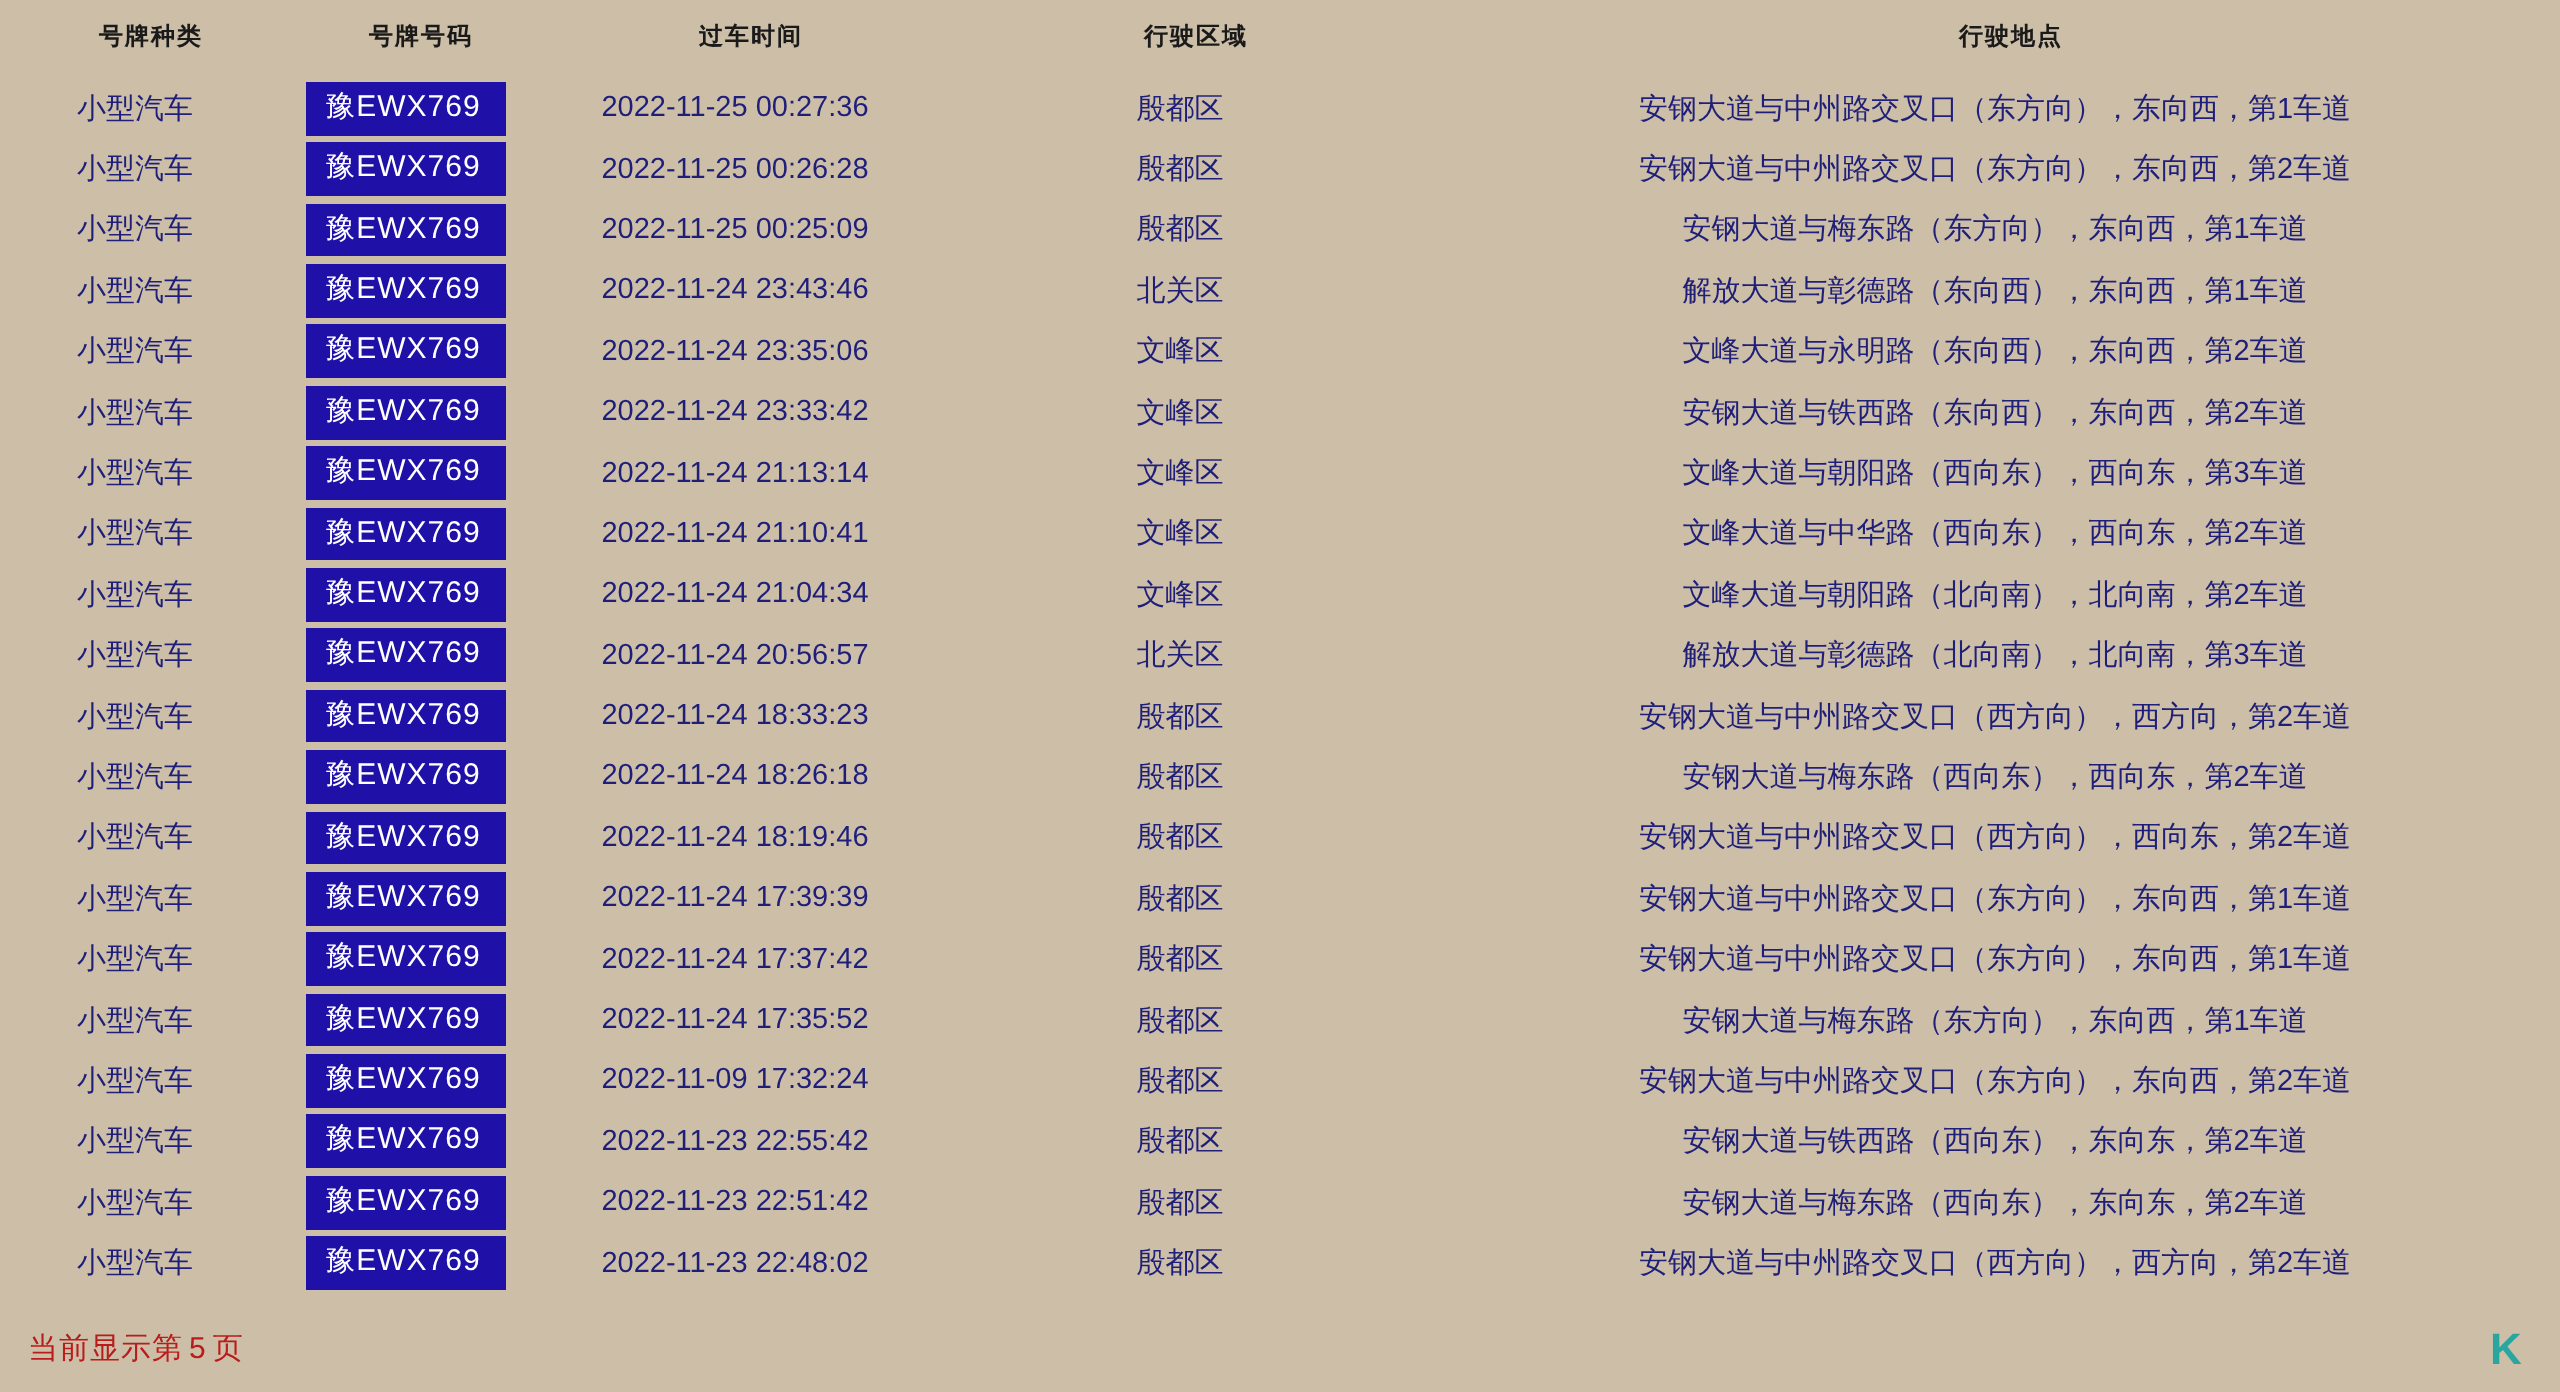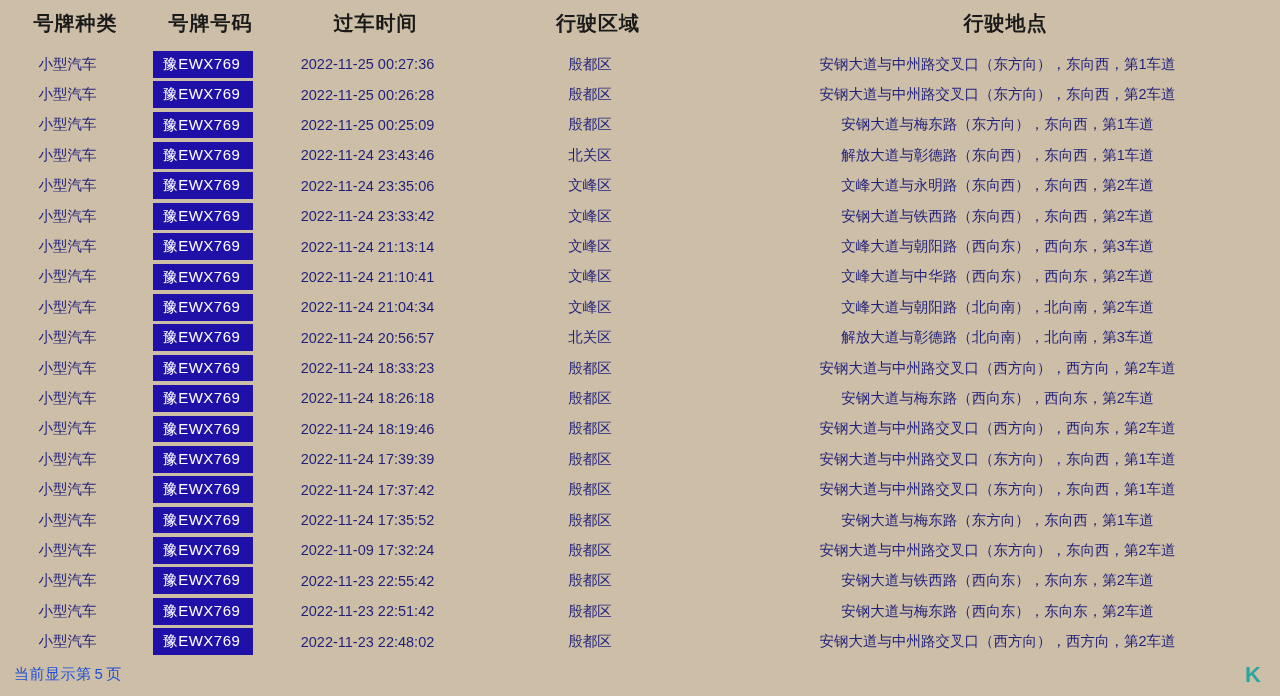--- a/index.html
+++ b/index.html
@@ -18,21 +18,21 @@
     width: 1280px;
     height: 696px;
     box-sizing: border-box;
   }
   table.records {
     width: 1280px;
     border-collapse: collapse;
     table-layout: fixed;
   }
   table.records thead th {
-    font-size: 20px;
+    font-size: 12px;
     font-weight: bold;
     color: #1a1a1a;
     padding: 10px 0 12px 16px;
     text-align: center;
     white-space: nowrap;
     letter-spacing: 1px;
   }
   table.records tbody td {
     font-size: 14.5px;
     color: #1f1f7a;
@@ -82,21 +82,21 @@
   }
   .cell-place {
     color: #1f1f8f;
     font-size: 14.5px;
   }
   .footer {
     position: absolute;
     left: 14px;
     bottom: 12px;
     font-size: 15px;
-    color: #1d4ed8;
+    color: #b91c1c;
     letter-spacing: 0.5px;
   }
   .footer .pagenum {
     display: inline-block;
     padding: 0 3px;
   }
   .wps-mark {
     position: absolute;
     right: 14px;
     bottom: 8px;

